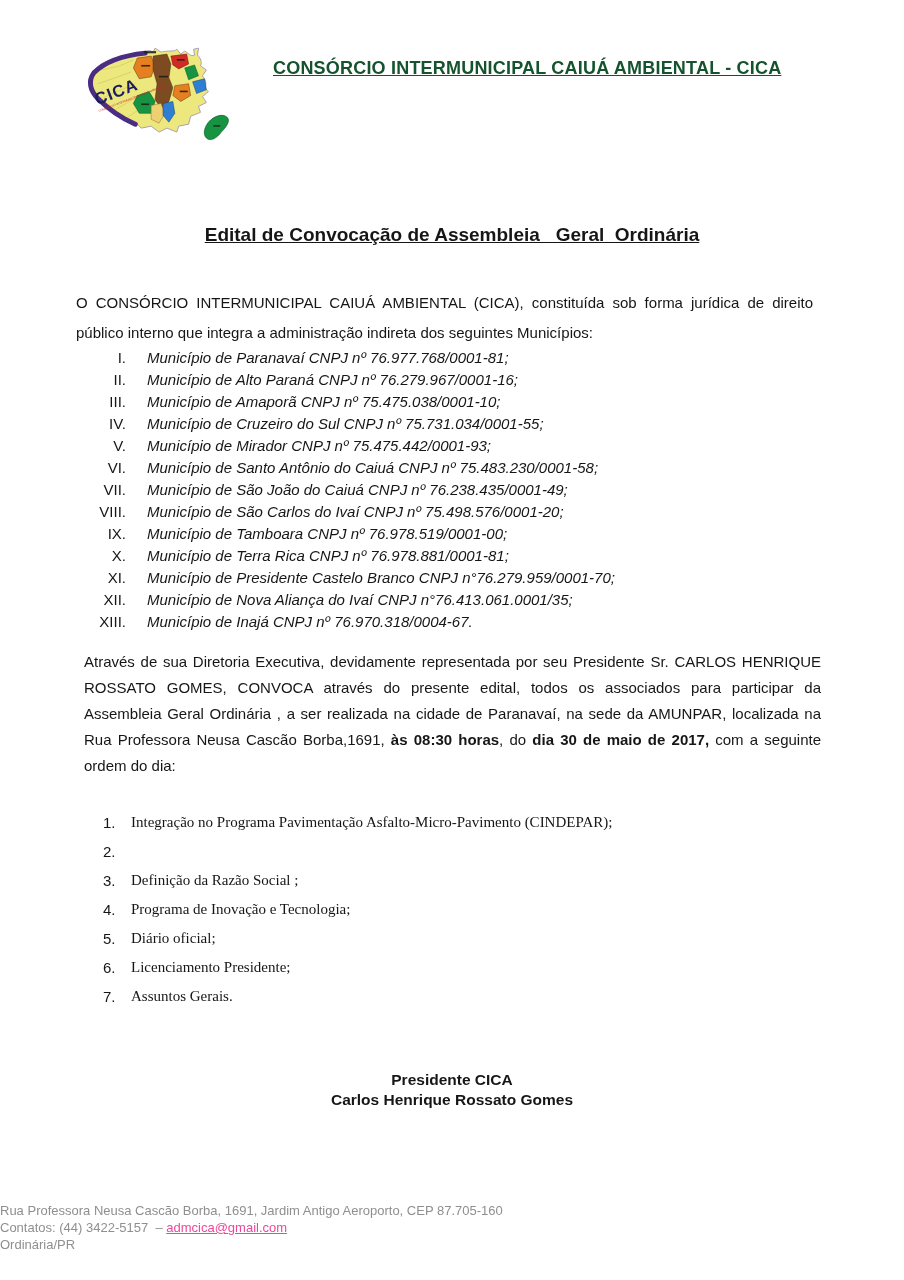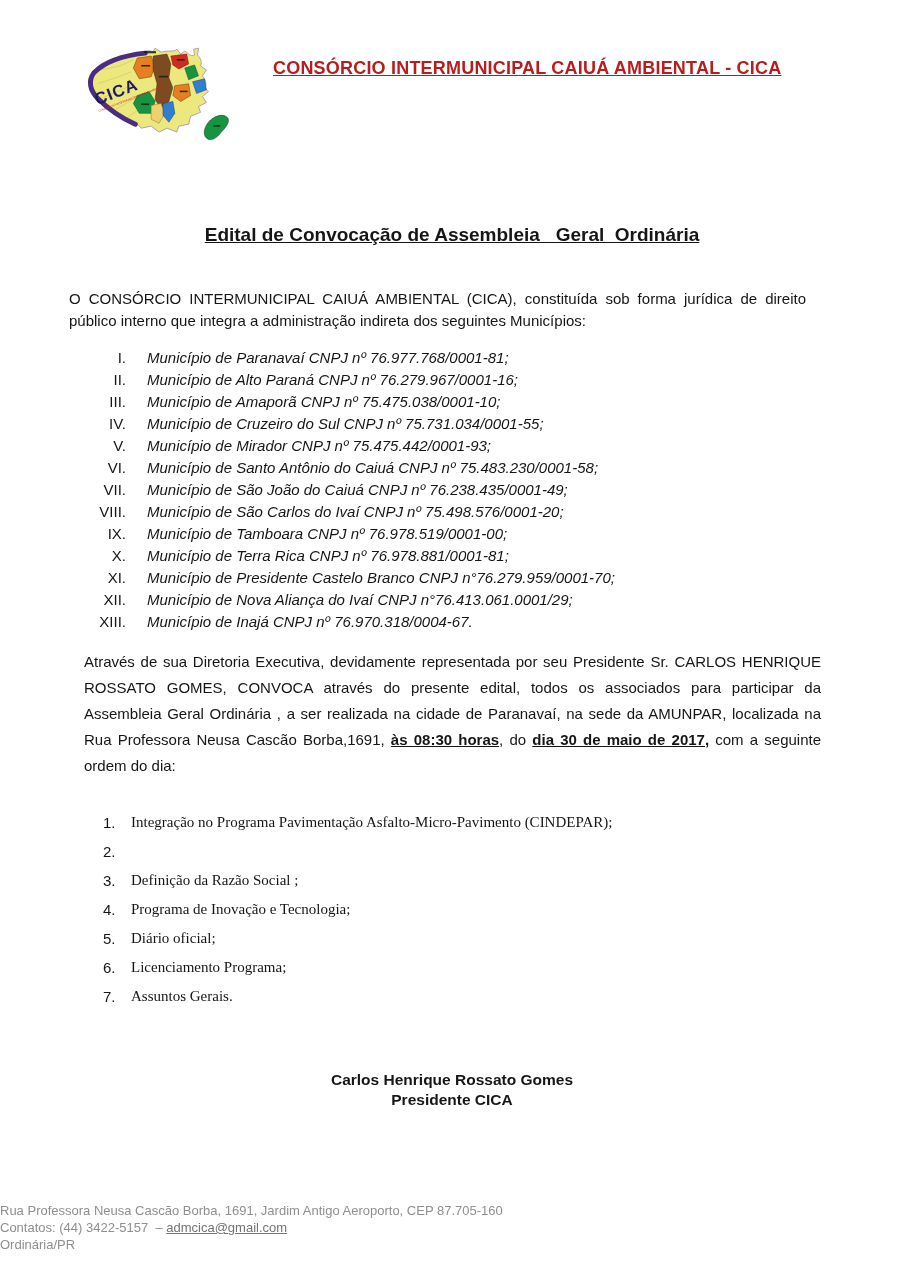--- a/index.html
+++ b/index.html
@@ -10,53 +10,53 @@
     margin:0 auto;
     background:#ffffff;
     font-family:"Liberation Sans", sans-serif;
     color:#161616;
     overflow:hidden;
   }
   .logo { position:absolute; left:82px; top:44px; width:158px; height:114px; }
   .header-title {
     position:absolute; left:273px; top:58px; width:560px;
     font-size:18px; font-weight:bold; text-decoration:underline;
-    letter-spacing:0.2px; color:#b91c1c;
+    letter-spacing:0.2px; color:#14532d;
   }
   .doc-title {
     position:absolute; top:224px; left:0; width:100%;
     text-align:center; font-size:19px; font-weight:bold;
   }
   .doc-title span { text-decoration:underline; white-space:pre-wrap; }
   .intro {
-    position:absolute; left:69px; top:288px; width:737px;
-    font-size:15px; line-height:22px; text-align:justify;
+    position:absolute; left:76px; top:288px; width:737px;
+    font-size:15px; line-height:30px; text-align:justify;
   }
   .municipios { position:absolute; left:84px; top:347px; width:737px; }
   .mrow { display:flex; line-height:22px; font-size:15px; }
   .mnum { width:42px; text-align:right; flex:0 0 42px; }
   .mtext { margin-left:21px;font-style:italic; }
   .convocacao {
     position:absolute; left:84px; top:649px; width:737px;
     font-size:15px; line-height:26px; text-align:justify;
   }
-  .bu { font-weight:bold; text-decoration:underline; }
+  .bu { font-weight:bold; }
   .agenda { position:absolute; left:103px; top:812px; width:718px; }
   .arow { display:flex; font-size:15px; line-height:21px; margin-bottom:8px; }
   .anum { width:17px; flex:0 0 17px; }
   .atext { margin-left:11px;font-family:Liberation Serif, serif; }
   .signature {
     position:absolute; top:1070px; left:0; width:100%;
     text-align:center; font-weight:bold; font-size:15.5px; line-height:19.5px;
   }
   .footer {
     position:absolute; top:1202px; left:0; width:100%;
     text-align:left; font-size:13px; line-height:17px; color:#8f8f8f;
   }
-  .footer a { color:#737373; text-decoration:underline; white-space:pre-wrap; }
+  .footer a { color:#ec4899; text-decoration:underline; white-space:pre-wrap; }
   .footer .pre { white-space:pre-wrap; }
 </style>
 </head>
 <body>
 
 <div class="page">
 
   <div class="logo">
     <svg viewBox="0 0 160 115" width="158" height="114">
 
@@ -154,21 +154,21 @@
     <div class="mrow">
         <span class="mnum">X.</span>
         <span class="mtext">Município de Terra Rica CNPJ nº 76.978.881/0001-81;</span>
       </div>
     <div class="mrow">
         <span class="mnum">XI.</span>
         <span class="mtext">Município de Presidente Castelo Branco CNPJ n°76.279.959/0001-70;</span>
       </div>
     <div class="mrow">
         <span class="mnum">XII.</span>
-        <span class="mtext">Município de Nova Aliança do Ivaí CNPJ n°76.413.061.0001/29;</span>
+        <span class="mtext">Município de Nova Aliança do Ivaí CNPJ n°76.413.061.0001/35;</span>
       </div>
     <div class="mrow">
         <span class="mnum">XIII.</span>
         <span class="mtext">Município de Inajá CNPJ nº 76.970.318/0004-67.</span>
       </div>
   </div>
 
   <p class="convocacao"><span>Através de sua Diretoria Executiva, devidamente representada por seu Presidente Sr. CARLOS HENRIQUE ROSSATO GOMES, CONVOCA através do presente edital, todos os associados para participar da Assembleia Geral  Ordinária , a ser realizada  na cidade de Paranavaí, na sede da AMUNPAR, localizada na Rua Professora Neusa Cascão Borba,1691, </span><span class="bu">às 08:30 horas</span><span>, do </span><span class="bu">dia 30 de maio de 2017,</span><span> com a seguinte ordem do dia:</span></p>
 
   <div class="agenda">
@@ -186,31 +186,31 @@
     <div class="arow">
         <span class="anum">4.</span>
         <span class="atext">Programa de Inovação e Tecnologia;</span>
       </div>
     <div class="arow">
         <span class="anum">5.</span>
         <span class="atext">Diário oficial;</span>
       </div>
     <div class="arow">
         <span class="anum">6.</span>
-        <span class="atext">Licenciamento Programa;</span>
+        <span class="atext">Licenciamento Presidente;</span>
       </div>
     <div class="arow">
         <span class="anum">7.</span>
         <span class="atext">Assuntos Gerais.</span>
       </div>
   </div>
 
   <div class="signature">
+    <div>Presidente CICA</div>
     <div>Carlos Henrique Rossato Gomes</div>
-    <div>Presidente CICA</div>
   </div>
 
   <div class="footer">
     <div>Rua Professora Neusa Cascão Borba, 1691, Jardim Antigo Aeroporto, CEP 87.705-160</div>
     <div><span class="pre">Contatos: (44) 3422-5157  – </span><a href="#">admcica@gmail.com</a></div>
     <div>Ordinária/PR</div>
   </div>
 
 </div>
 

